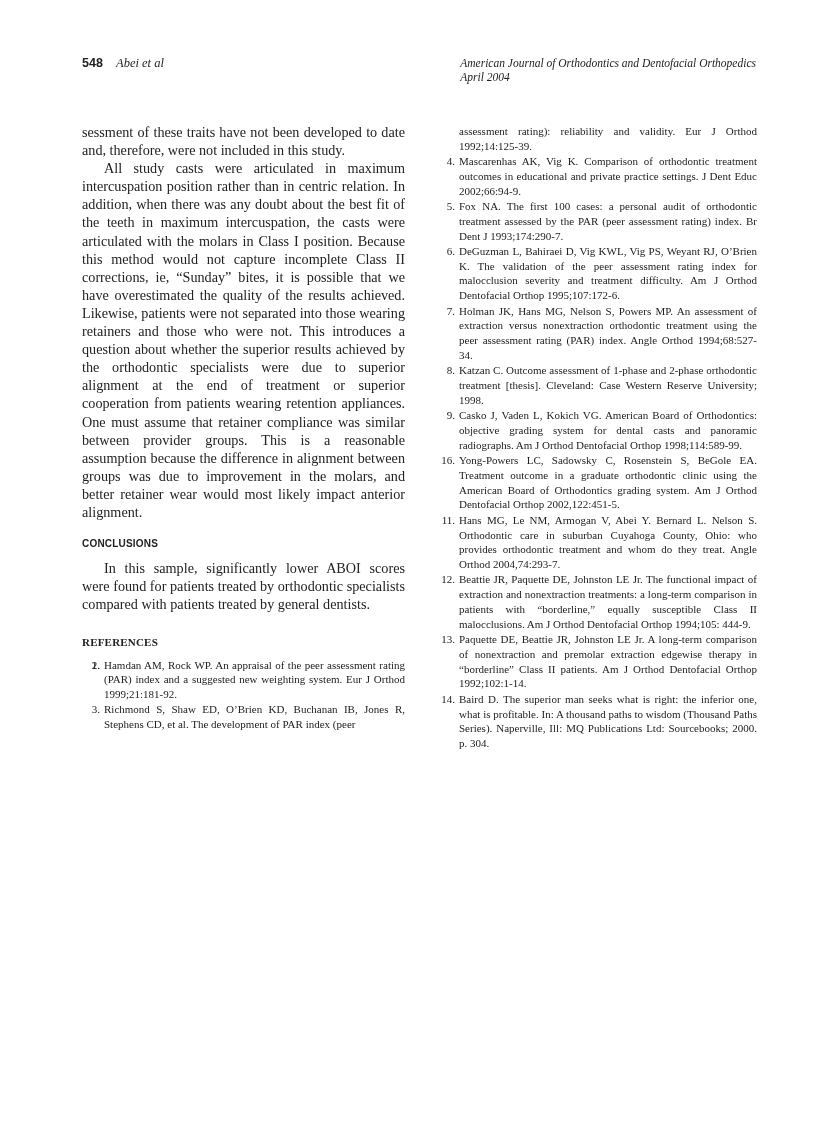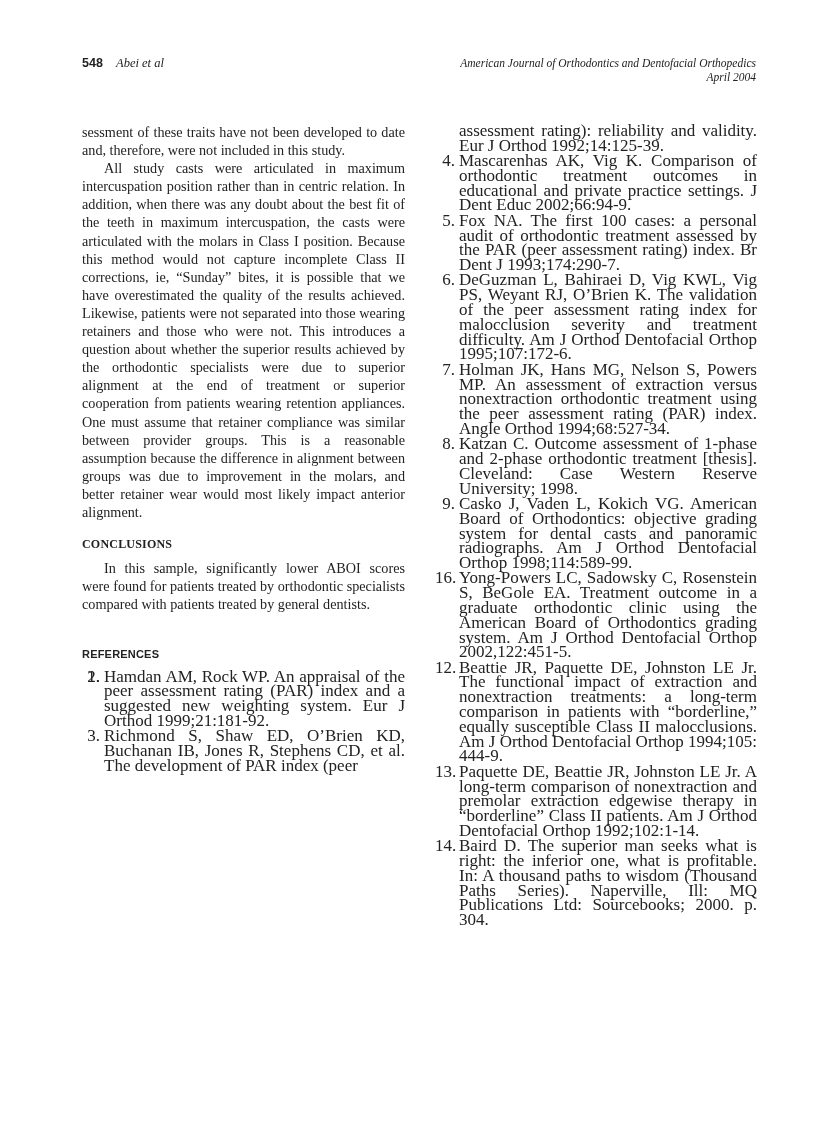--- a/index.html
+++ b/index.html
@@ -1,26 +1,26 @@
 <!DOCTYPE html>
 <html><head>
 <meta charset="utf-8">
 <style>
   html, body { margin: 0; padding: 0; background: #ffffff; }
   body { width: 838px; height: 1122px; position: relative; overflow: hidden; color: #222; }
   .header { position: absolute; top: 56px; left: 82px; right: 82px; height: 40px; }
   .pageno { position: absolute; left: 0; top: 0; font-family: "Liberation Sans", sans-serif; font-weight: bold; font-size: 12.5px; }
   .authors { position: absolute; left: 34px; top: 0; font-family: "Liberation Serif", serif; font-style: italic; font-size: 12.5px; }
-  .journal { position: absolute; right: 0; top: 0; text-align: right; font-family: "Liberation Serif", serif; font-style: italic; font-size: 11.5px; line-height: 14px; }
+  .journal { position: absolute; right: 0; top: 0; text-align: left; font-family: "Liberation Serif", serif; font-style: italic; font-size: 11.5px; line-height: 14px; }
   .col-left { position: absolute; left: 82px; top: 123px; width: 323px; font-family: "Liberation Serif", serif; font-size: 14.2px; line-height: 18.1px; text-align: justify; }
   .col-left p { margin: 0; }
   .col-left p.indent { text-indent: 22px; }
-  .section-head { font-family: Liberation Serif, serif; font-weight: bold; font-size: 12px; margin: 14px 0 6px 0; letter-spacing: 0.2px; }
-  .refs-head { font-family: Liberation Sans, sans-serif; font-weight: bold; font-size: 11px; margin: 32px 0 6px 0; letter-spacing: 0.2px; }
-  .refs { list-style: none; margin: 0; padding: 0; font-family: "Liberation Serif", serif; font-size: 17px; line-height: 14.8px; text-align: justify; }
+  .section-head { font-family: Liberation Sans, sans-serif; font-weight: bold; font-size: 10px; margin: 14px 0 6px 0; letter-spacing: 0.2px; }
+  .refs-head { font-family: Liberation Serif, serif; font-weight: bold; font-size: 11px; margin: 20px 0 6px 0; letter-spacing: 0.2px; }
+  .refs { list-style: none; margin: 0; padding: 0; font-family: "Liberation Serif", serif; font-size: 11px; line-height: 14.8px; text-align: justify; }
   .refs li { position: relative; padding-left: 22px; margin: 0 0 0.5px 0; }
   .refs li .num { position: absolute; left: 0; width: 18px; text-align: right; }
   .col-left .refs li .num { left: 4px; width: 14px; }
   .col-right { position: absolute; left: 441px; top: 124px; width: 316px; }
   .col-right .refs li { padding-left: 18px; }
   .col-right .refs li .num { left: -6px; width: 20px; }
 </style>
 </head>
 <body>
 
@@ -51,17 +51,18 @@
 <div class="col-right">
   <ol class="refs">
     <li><span>assessment rating): reliability and validity. Eur J Orthod 1992;14:125-39.</span></li>
     <li><span class="num">4.</span><span>Mascarenhas AK, Vig K. Comparison of orthodontic treatment outcomes in educational and private practice settings. J Dent Educ 2002;66:94-9.</span></li>
     <li><span class="num">5.</span><span>Fox NA. The first 100 cases: a personal audit of orthodontic treatment assessed by the PAR (peer assessment rating) index. Br Dent J 1993;174:290-7.</span></li>
     <li><span class="num">6.</span><span>DeGuzman L, Bahiraei D, Vig KWL, Vig PS, Weyant RJ, O’Brien K. The validation of the peer assessment rating index for malocclusion severity and treatment difficulty. Am J Orthod Dentofacial Orthop 1995;107:172-6.</span></li>
     <li><span class="num">7.</span><span>Holman JK, Hans MG, Nelson S, Powers MP. An assessment of extraction versus nonextraction orthodontic treatment using the peer assessment rating (PAR) index. Angle Orthod 1994;68:527-34.</span></li>
     <li><span class="num">8.</span><span>Katzan C. Outcome assessment of 1-phase and 2-phase orthodontic treatment [thesis]. Cleveland: Case Western Reserve University; 1998.</span></li>
     <li><span class="num">9.</span><span>Casko J, Vaden L, Kokich VG. American Board of Orthodontics: objective grading system for dental casts and panoramic radiographs. Am J Orthod Dentofacial Orthop 1998;114:589-99.</span></li>
     <li><span class="num">16.</span><span>Yong-Powers LC, Sadowsky C, Rosenstein S, BeGole EA. Treatment outcome in a graduate orthodontic clinic using the American Board of Orthodontics grading system. Am J Orthod Dentofacial Orthop 2002,122:451-5.</span></li>
+    <li><span class="num">11.</span><span>Hans MG, Le NM, Armogan V, Abei Y. Bernard L. Nelson S. Orthodontic care in suburban Cuyahoga County, Ohio: who provides orthodontic treatment and whom do they treat. Angle Orthod 2004,74:293-7.</span></li>
     <li><span class="num">12.</span><span>Beattie JR, Paquette DE, Johnston LE Jr. The functional impact of extraction and nonextraction treatments: a long-term comparison in patients with “borderline,” equally susceptible Class II malocclusions. Am J Orthod Dentofacial Orthop 1994;105: 444-9.</span></li>
     <li><span class="num">13.</span><span>Paquette DE, Beattie JR, Johnston LE Jr. A long-term comparison of nonextraction and premolar extraction edgewise therapy in “borderline” Class II patients. Am J Orthod Dentofacial Orthop 1992;102:1-14.</span></li>
     <li><span class="num">14.</span><span>Baird D. The superior man seeks what is right: the inferior one, what is profitable. In: A thousand paths to wisdom (Thousand Paths Series). Naperville, Ill: MQ Publications Ltd: Sourcebooks; 2000. p. 304.</span></li>
   </ol>
 </div>
 
 </body></html>

